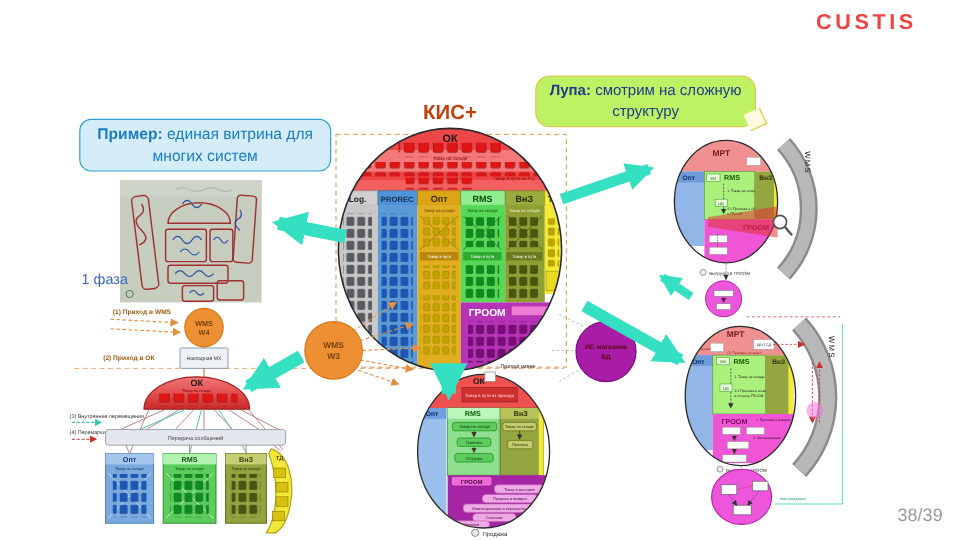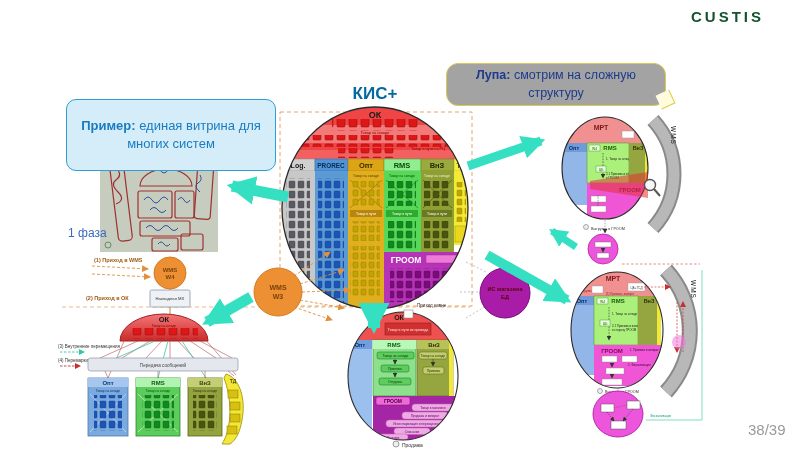--- a/index.html
+++ b/index.html
@@ -1,27 +1,27 @@
 <!DOCTYPE html>
 <html><head>
 <meta charset="utf-8">
 <style>
   html,body{margin:0;padding:0;background:#e8e8e8;}
   .stage{position:relative;width:800px;height:450px;background:#fff;overflow:hidden;
          font-family:"Liberation Sans",sans-serif;}
   .abs{position:absolute;}
   .title{left:28px;top:24px;width:764px;font-size:30px;font-weight:bold;color:#1f3c96;letter-spacing:-0.5px;}
-  .logo{right:36px;top:8px;color:#14532d;font-size:15px;letter-spacing:3px;font-weight:600;}
+  .logo{right:36px;top:8px;color:#ef4444;font-size:18px;letter-spacing:3px;font-weight:600;}
   .callout-blue{left:66px;top:99px;width:204px;background:#d4edf9;border:1.5px solid #2e9fd4;
-      border-radius:10px;color:#1a7cc0;font-size:13px;text-align:center;line-height:1.4;padding:17px 2px;}
-  .callout-yellow{left:446px;top:63px;width:182px;background:#a3a3a3;border:1.5px solid #ddca4e;
-      border-radius:12px;color:#1e3a8c;font-size:12.5px;text-align:center;line-height:1.4;padding:3px 18px;}
+      border-radius:10px;color:#1a7cc0;font-size:13px;text-align:center;line-height:1.4;padding:3px 2px;}
+  .callout-yellow{left:446px;top:63px;width:182px;background:#bef264;border:1.5px solid #ddca4e;
+      border-radius:12px;color:#1e3a8c;font-size:12.5px;text-align:center;line-height:1.4;padding:3px 0;}
   .bubble-tail{position:absolute;right:-8px;top:28px;width:14px;height:14px;background:#fffbdc;
       border-right:1.5px solid #ddca4e;border-bottom:1.5px solid #ddca4e;transform:rotate(-25deg);}
-  .kis-title{left:338px;top:84px;width:74px;text-align:center;font-size:17px;font-weight:bold;color:#0369a1;}
+  .kis-title{left:338px;top:84px;width:74px;text-align:center;font-size:17px;font-weight:bold;color:#c2410c;}
   .phase{left:68px;top:226px;font-size:12px;color:#3a6abf;}
   .pageno{left:748px;top:421px;font-size:15px;color:#9a9a9a;}
   svg text{font-family:"Liberation Sans",sans-serif;}
   .canvas{left:0;top:0;}
 </style>
 </head>
 <body>
 
 <div class="stage">
 

